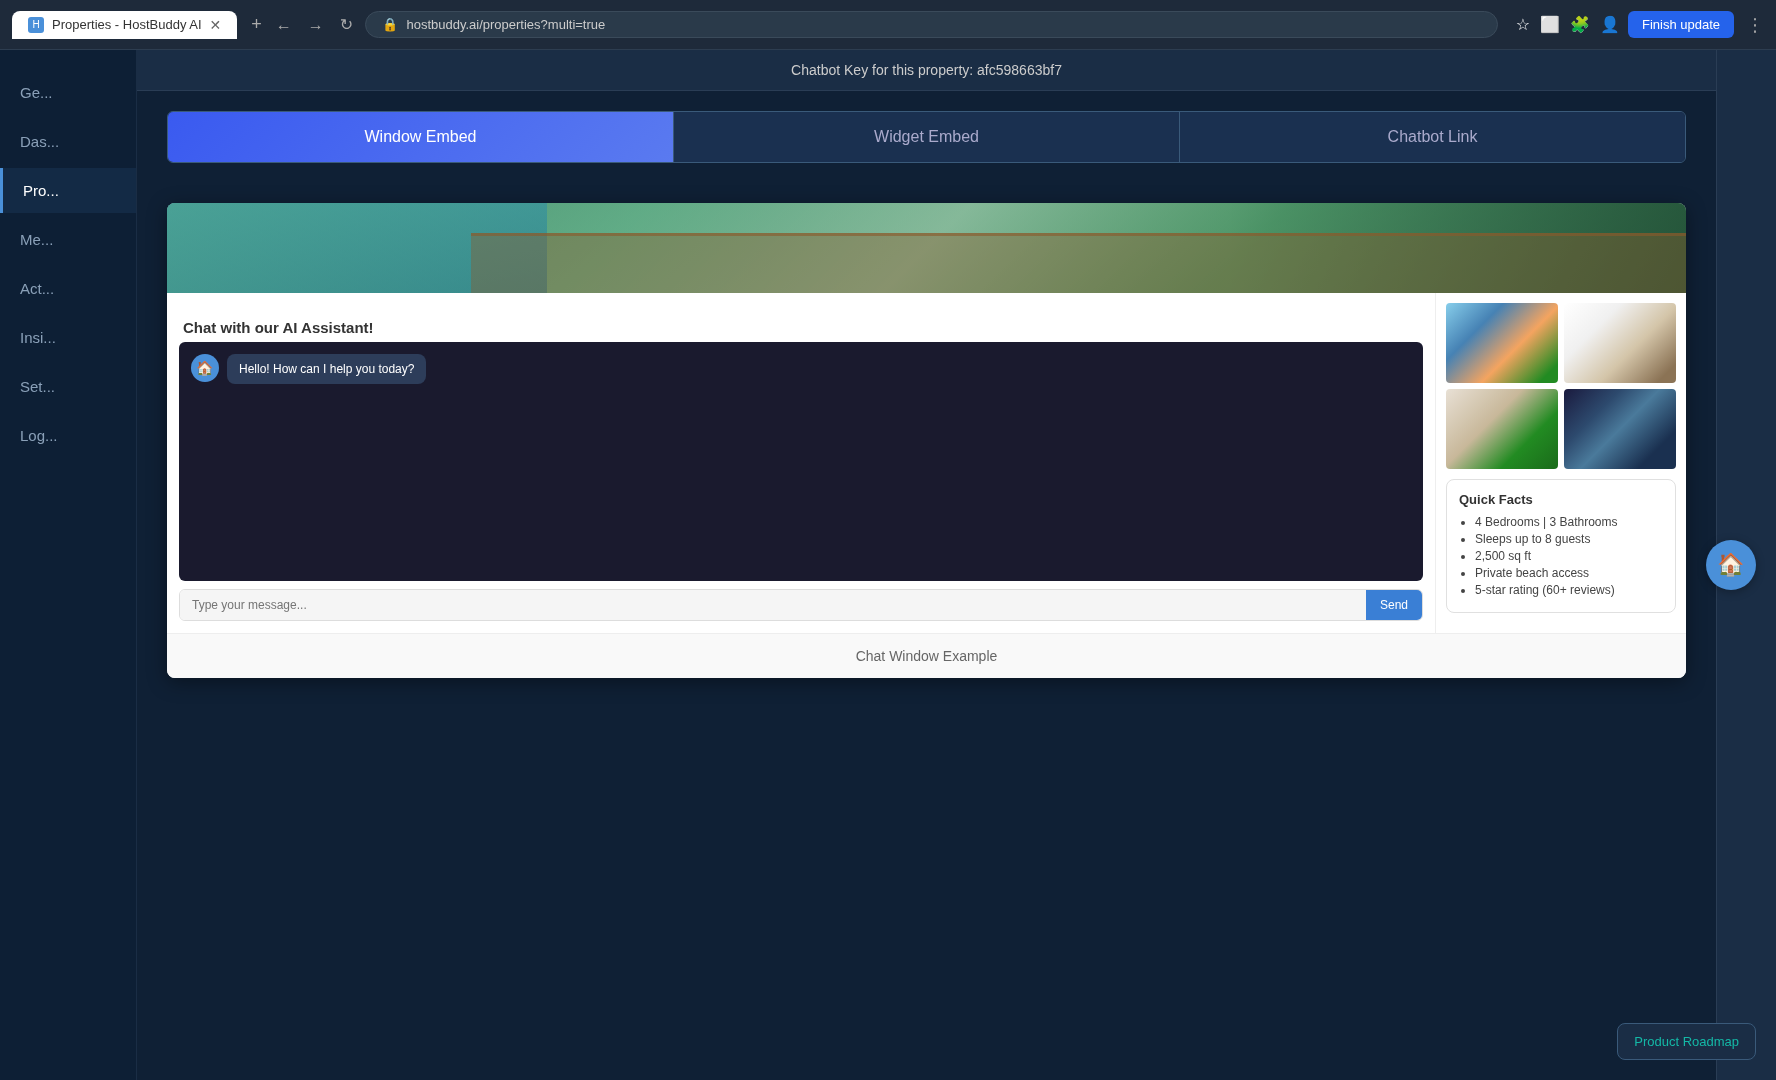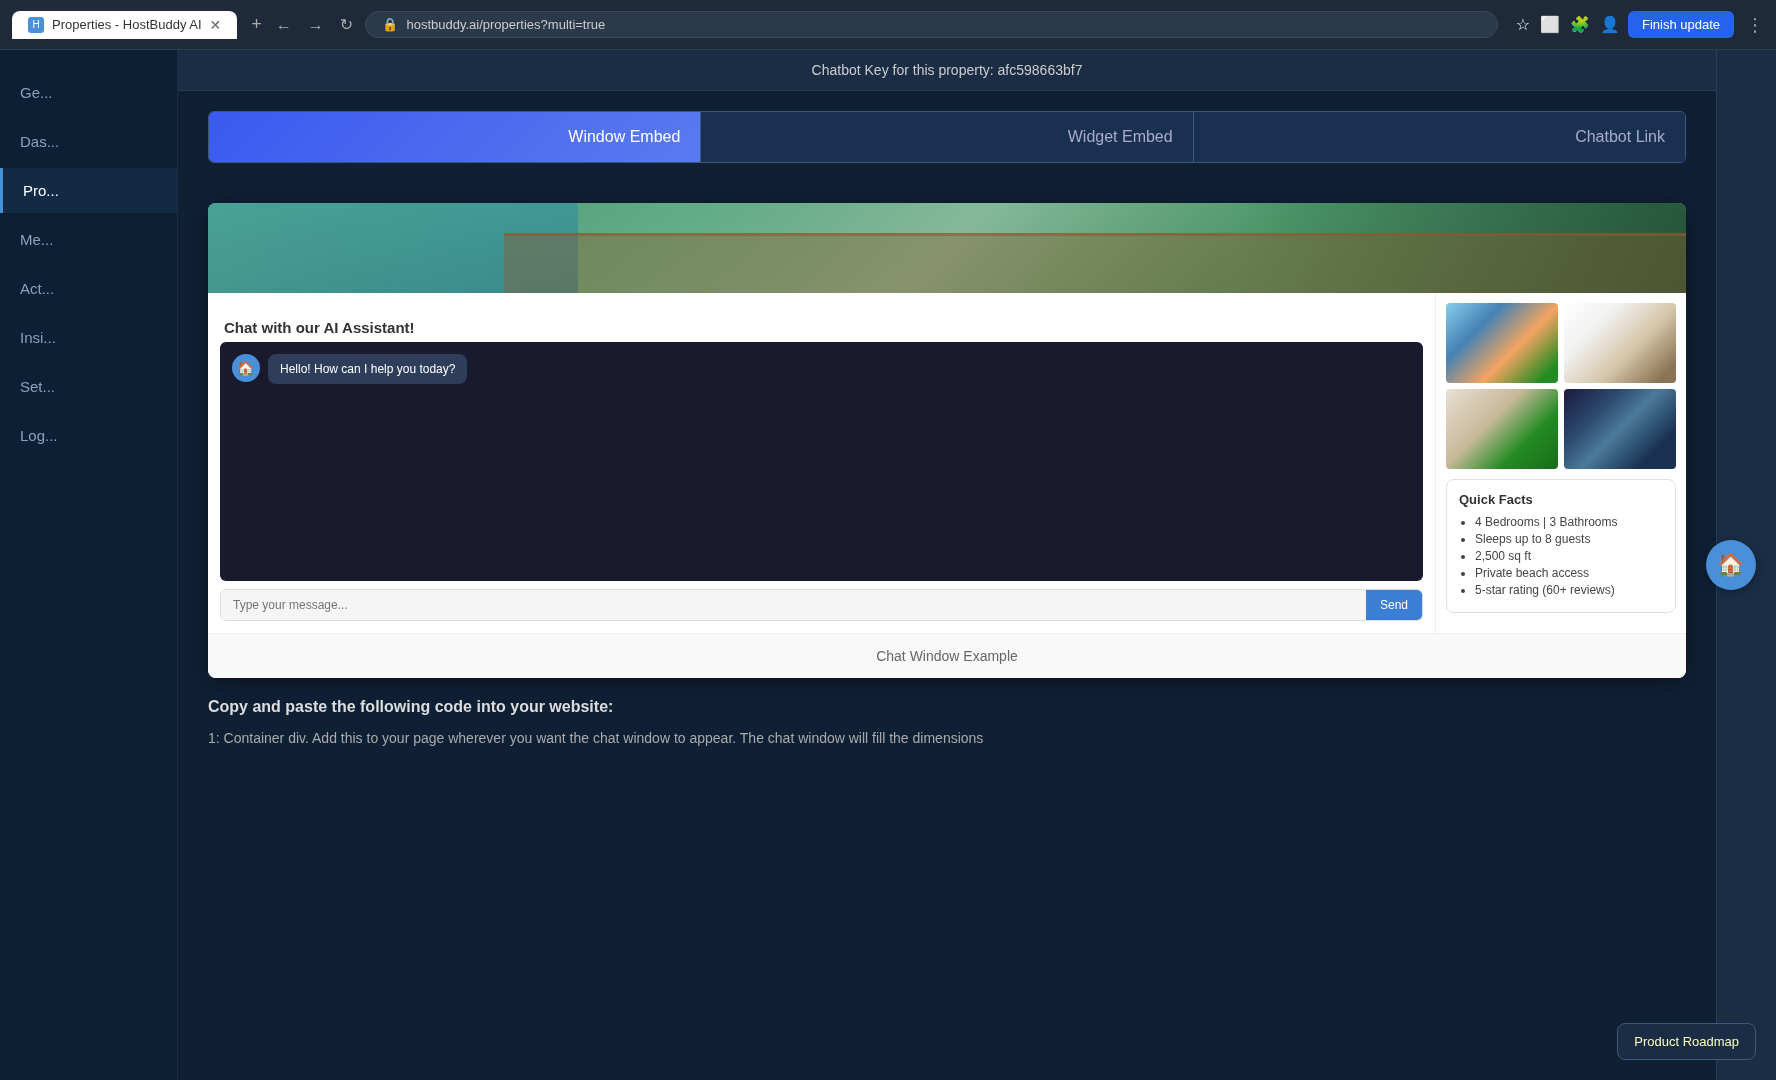--- a/index.html
+++ b/index.html
@@ -105,21 +105,21 @@
     }
 
     
     .main-layout {
       display: flex;
       height: calc(1080px - 50px);
     }
 
     
     .sidebar {
-      width: 178px;
+      width: 137px;
       background: #0d1f35;
       padding: 20px 0;
       display: flex;
       flex-direction: column;
       gap: 4px;
       border-right: 1px solid #1a2d45;
     }
     .sidebar-item {
       padding: 14px 20px;
       color: #8aa0b8;
@@ -157,21 +157,21 @@
     }
     .embed-tabs {
       display: flex;
       border: 1px solid #3a5a7a;
       border-radius: 6px;
       overflow: hidden;
     }
     .embed-tab {
       flex: 1;
       padding: 16px 20px;
-      text-align: right;
+      text-align: center;
       font-size: 16px;
       font-weight: 500;
       cursor: pointer;
       background: #1a3050;
       color: #aac;
       border-right: 1px solid #3a5a7a;
     }
     .embed-tab:last-child {
       border-right: none;
     }
@@ -401,21 +401,21 @@
       box-shadow: 0 2px 10px rgba(0,0,0,0.3);
     }
 
     
     .product-roadmap-btn {
       position: fixed;
       bottom: 20px;
       right: 20px;
       background: #1a2d45;
       border: 1px solid #3a5a7a;
-      color: #fef9c3;
+      color: #14b8a6;
       padding: 10px 16px;
       border-radius: 8px;
       font-size: 13px;
       cursor: pointer;
     }
 
     
     .content-area::-webkit-scrollbar { width: 6px; }
     .content-area::-webkit-scrollbar-track { background: #0f2035; }
     .content-area::-webkit-scrollbar-thumb { background: #2a3d55; border-radius: 3px; }
@@ -539,24 +539,20 @@
               <li>Private beach access</li>
               <li>5-star rating (60+ reviews)</li>
             </ul>
           </div>
         </div>
       </div>
 
       <div class="preview-caption">Chat Window Example</div>
     </div>
 
-    <div class="code-section">
-      <div class="code-section-title">Copy and paste the following code into your website:</div>
-      <div class="code-instruction">1: Container div. Add this to your page wherever you want the chat window to appear. The chat window will fill the dimensions</div>
-    </div>
 
   </div>
 
   <div class="right-panel">
     <div class="floating-widget">🏠</div>
   </div>
 
 </div>
 
 <button class="product-roadmap-btn">Product Roadmap</button>

